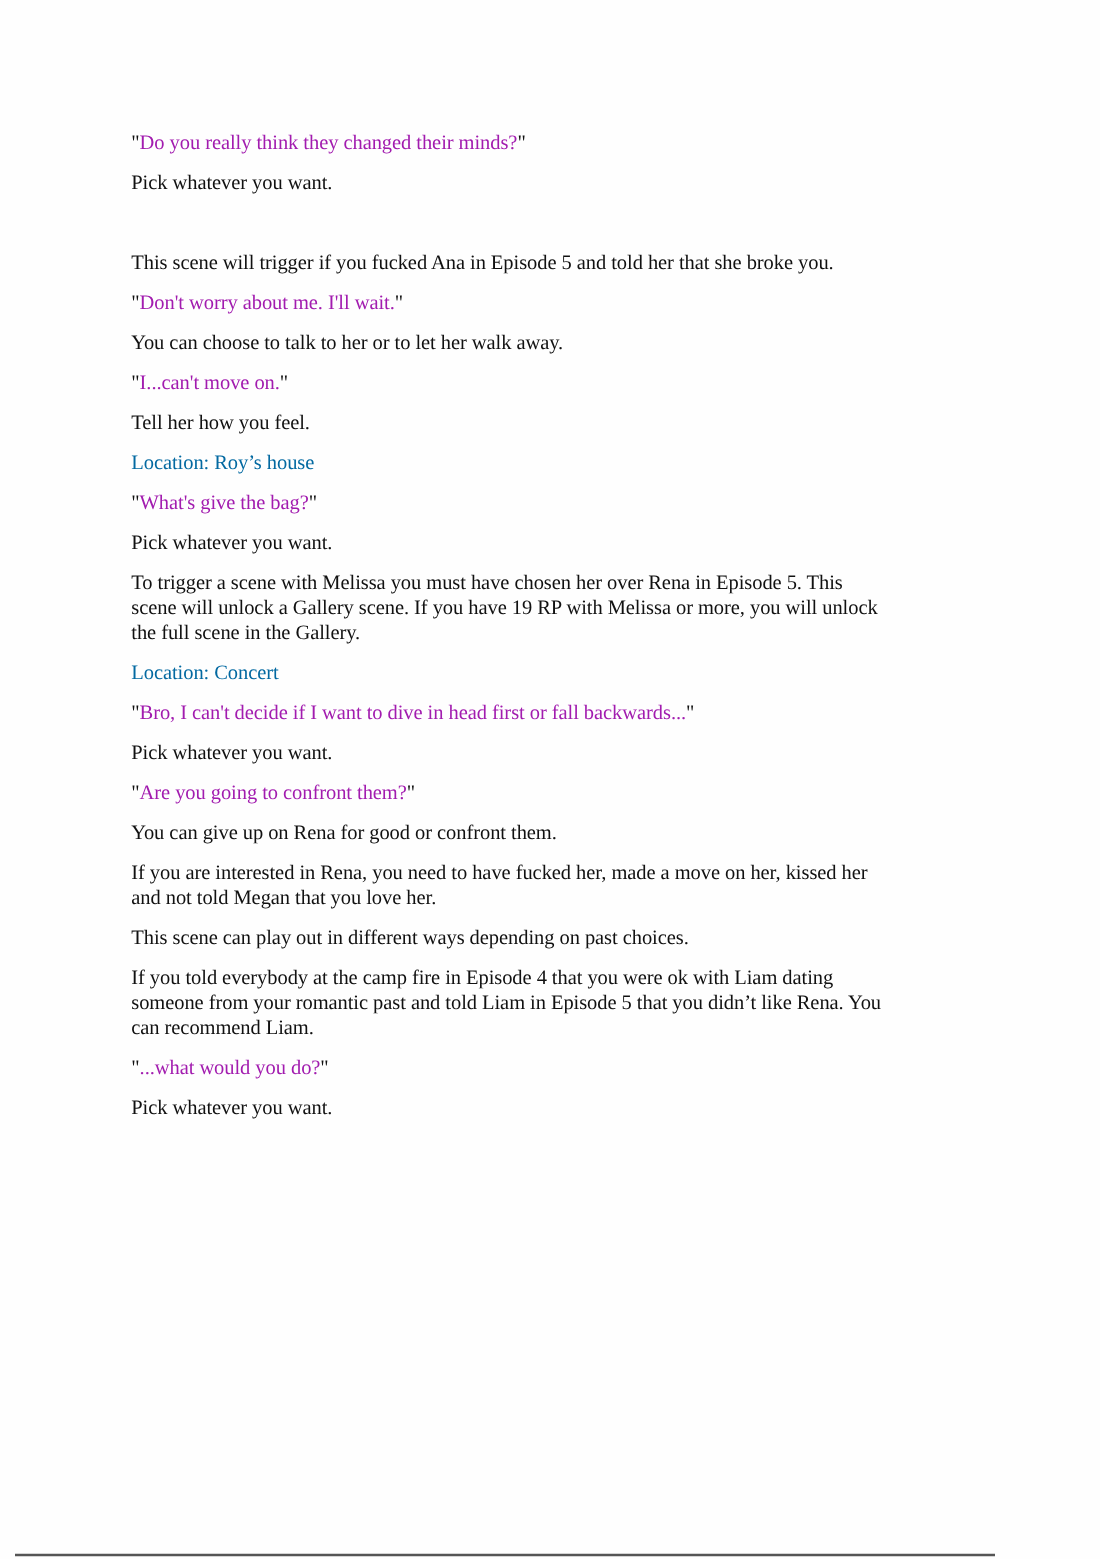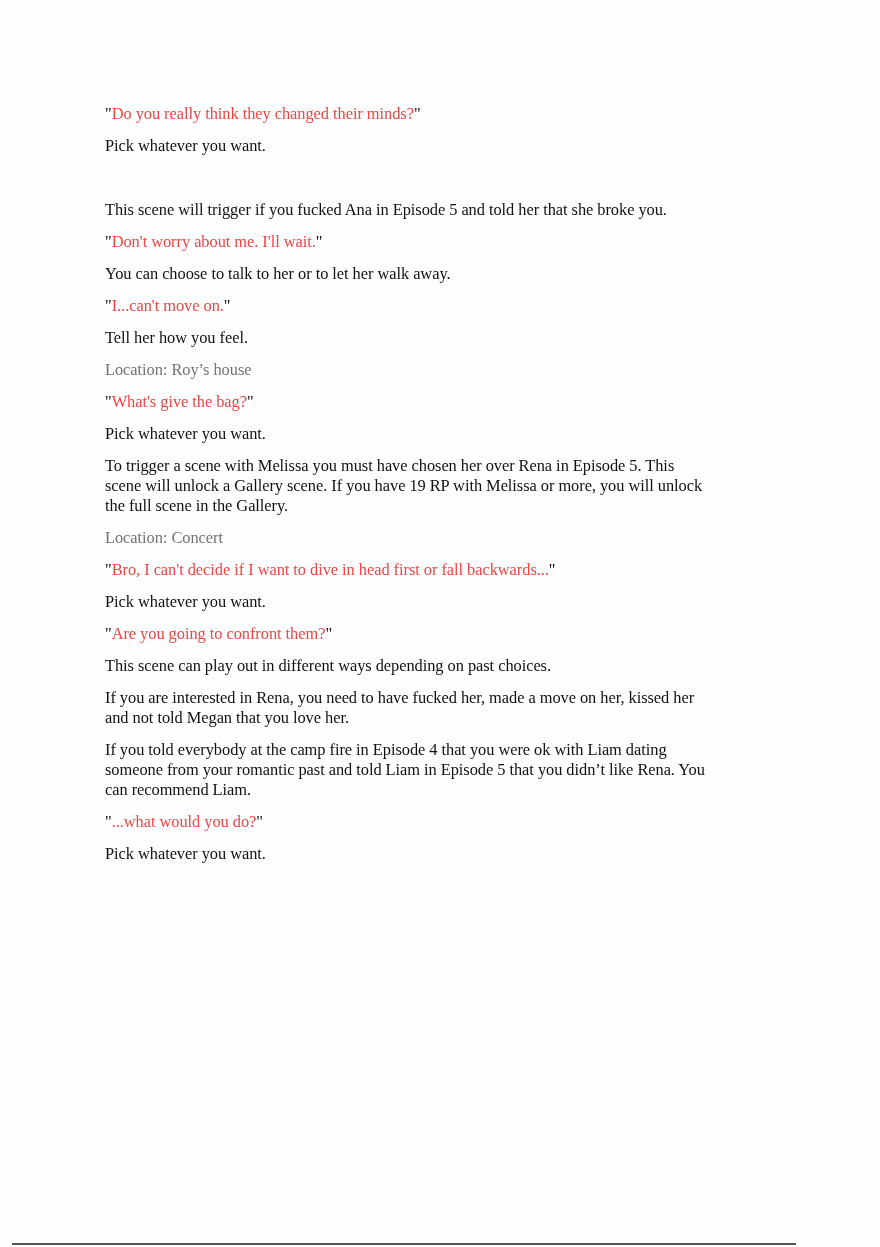--- a/index.html
+++ b/index.html
@@ -20,23 +20,23 @@
       position: absolute;
       left: 105px;
       top: 104px;
       width: 608px;
     }
     .p {
       margin: 0 0 12px 0;
       line-height: 20px;
       letter-spacing: -0.05px;
     }
-    .quote .q-text { color: #ef4444; }
+    .quote .q-text { color: #a21caf; }
     .quote .q-mark { color: #111111; }
-    .location { color: #737373; }
+    .location { color: #0369a1; }
     .gap { height: 32px; }
     .footer-line {
       position: absolute;
       left: 12px;
       top: 1243px;
       width: 784px;
       height: 2px;
       background: #555555;
     }
     .footer-text {
@@ -66,21 +66,22 @@
   <div class="p quote"><span class="q-mark">"</span><span class="q-text">I...can't move on.</span><span class="q-mark">"</span></div>
   <div class="p">Tell her how you feel.</div>
   <div class="p location">Location: Roy’s house</div>
   <div class="p quote"><span class="q-mark">"</span><span class="q-text">What's give the bag?</span><span class="q-mark">"</span></div>
   <div class="p">Pick whatever you want.</div>
   <div class="p">To trigger a scene with Melissa you must have chosen her over Rena in Episode 5. This scene will unlock a Gallery scene. If you have 19 RP with Melissa or more, you will unlock the full scene in the Gallery.</div>
   <div class="p location">Location: Concert</div>
   <div class="p quote"><span class="q-mark">"</span><span class="q-text">Bro, I can't decide if I want to dive in head first or fall backwards...</span><span class="q-mark">"</span></div>
   <div class="p">Pick whatever you want.</div>
   <div class="p quote"><span class="q-mark">"</span><span class="q-text">Are you going to confront them?</span><span class="q-mark">"</span></div>
+  <div class="p">You can give up on Rena for good or confront them.</div>
+  <div class="p">If you are interested in Rena, you need to have fucked her, made a move on her, kissed her and not told Megan that you love her.</div>
   <div class="p">This scene can play out in different ways depending on past choices.</div>
-  <div class="p">If you are interested in Rena, you need to have fucked her, made a move on her, kissed her and not told Megan that you love her.</div>
   <div class="p">If you told everybody at the camp fire in Episode 4 that you were ok with Liam dating someone from your romantic past and told Liam in Episode 5 that you didn’t like Rena. You can recommend Liam.</div>
   <div class="p quote"><span class="q-mark">"</span><span class="q-text">...what would you do?</span><span class="q-mark">"</span></div>
   <div class="p">Pick whatever you want.</div>
 </div>
 
 <div class="footer-line"></div>
 <div class="footer-text"></div>
 
 </body></html>

